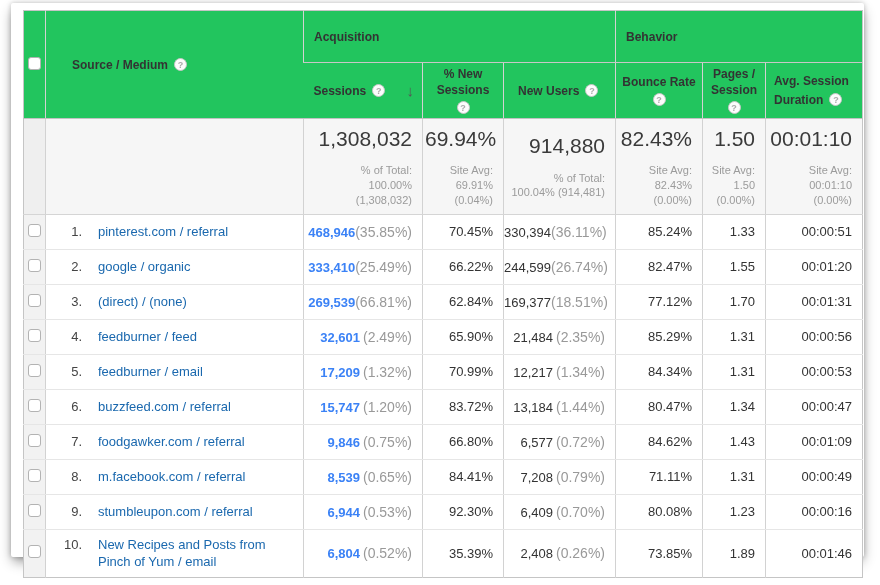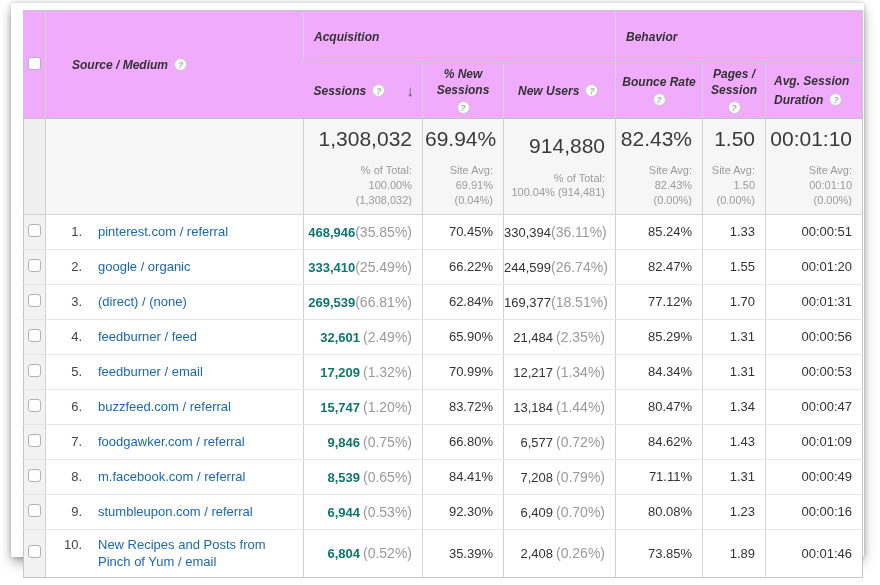--- a/index.html
+++ b/index.html
@@ -16,21 +16,21 @@
   }
 
   table.report {
     width:839px; table-layout:fixed; border-collapse:collapse;
     border:1px solid #c5c5c5; background:#fff;
   }
   th, td { border-left:1px solid #d2d2d2; vertical-align:middle; }
   th:first-child, td:first-child { border-left:none; }
 
   
-  thead th { background:#f0abfc; font-size:12px; font-weight:bold; color:#333; text-align:left;font-style:italic; }
+  thead th { background:#22c55e; font-size:12px; font-weight:bold; color:#333; text-align:left; }
   tr.group-row th { height:52px; }
   tr.sub-row th { height:56px; border-bottom:1px solid #c2c2c2; }
   th.group { padding-left:10px; border-bottom:1px solid #c7c7c7; }
   th.rowspan-cell { border-bottom:1px solid #c2c2c2; }
 
   th.dim-head { padding-left:26px; }
   th.col-sessions { padding:0 8px 0 10px; }
   .sess-flex { display:flex; align-items:center; }
   .sess-flex .spacer { flex:1; }
   .sort { color:#555; font-size:15px; font-weight:bold; }
@@ -62,21 +62,21 @@
   .sub { font-size:11px; color:#9b9b9b; line-height:1.35; white-space:nowrap; }
 
   
   tbody tr.data-row td { height:35px; border-bottom:1px solid #e6e6e6; font-size:13px; color:#333; }
   tbody tr.data-row:last-child td { border-bottom:none; }
   td.dim { padding:6px 6px 6px 12px; }
   .dimflex { display:flex; align-items:flex-start; line-height:1.35; }
   .rank { display:inline-block; width:24px; text-align:right; color:#444; flex:none; margin-right:16px; }
   a.src { color:#1a68ae; text-decoration:none; cursor:pointer; }
   td.num { text-align:right; padding-right:10px; white-space:nowrap; }
-  td.num b { font-weight:bold; color:#0f766e; }
+  td.num b { font-weight:bold; color:#3b82f6; }
   .pct { display:inline-block; min-width:52px; text-align:right; color:#999; font-size:14px; }
 </style>
 </head>
 <body>
 
 <div class="shot">
   <div class="paper">
     <table class="report">
       <colgroup>
         <col style="width:22px">

